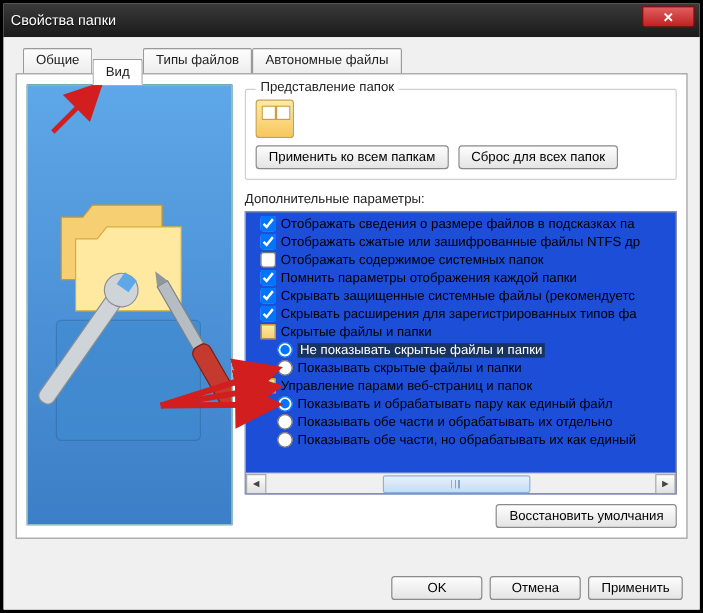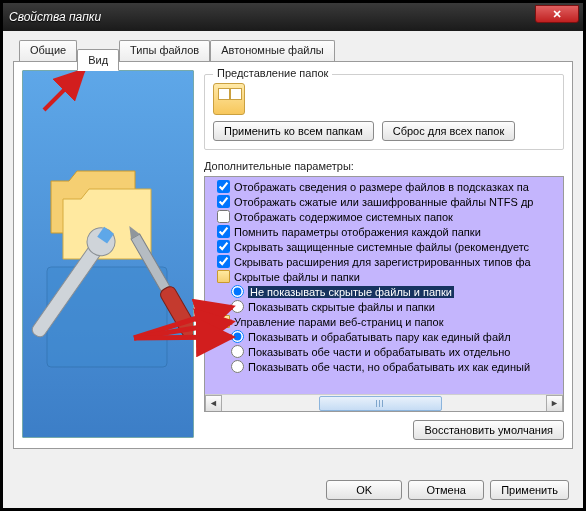--- a/index.html
+++ b/index.html
@@ -1,39 +1,39 @@
 <!DOCTYPE html>
 <html><head>
 <meta charset="utf-8">
 <style>
   * { box-sizing: border-box; margin: 0; padding: 0; }
   body { font-family: "Segoe UI", Tahoma, sans-serif; font-size: 11px; background: #fff; width: 586px; height: 511px; position: relative; overflow: hidden; }
   .outer { border: 3px solid #000; width: 586px; height: 511px; background: #fff; }
   .titlebar { height: 28px; background: linear-gradient(#3a3a3a,#1a1a1a); color: #fff; display: flex; align-items: center; padding: 0 6px; position: relative; }
-  .titlebar .title { font-size: 12px; text-shadow: 0 1px 1px #000; font-style: italic; }
+  .titlebar .title { font-size: 12px; text-shadow: 0 1px 1px #000; }
   .close-btn { position: absolute; right: 4px; top: 2px; width: 44px; height: 18px; background: linear-gradient(#e06060,#c02020); border: 1px solid #7a1010; border-radius: 0 0 3px 3px; color: #fff; display: flex; align-items: center; justify-content: center; font-size: 11px; font-weight: bold; }
   .client { background: #f0f0f0; height: 477px; padding: 8px 10px 8px 10px; position: relative; }
   .tabstrip { display: flex; margin-left: 6px; }
   .tab { background: linear-gradient(#fdfdfd,#ececec); border: 1px solid #9a9a9a; border-bottom: none; padding: 3px 10px 4px; margin-right: 0; font-size: 11px; color: #222; border-radius: 2px 2px 0 0; position: relative; top: 1px; text-align: center; }
   .tab.active { background: #fff; z-index: 2; padding-top: 4px; top: 10px; border-bottom: 1px solid #fff; }
   .panel { border: 1px solid #9a9a9a; background: #fff; height: 388px; padding: 8px; position: relative; display: flex; }
   .illus { width: 172px; height: 368px; background: linear-gradient(#5ea7e8,#3c7ec7); border: 1px solid #7aa; position: relative; overflow: hidden; border-radius: 1px; flex-shrink: 0; }
   .illus svg { position: absolute; }
   .rightcol { flex: 1; margin-left: 10px; display: flex; flex-direction: column; }
   .group { border: 1px solid #cfcfcf; border-radius: 2px; padding: 8px 8px 8px 8px; position: relative; margin-top: 4px; }
   .group .legend { position: absolute; top: -8px; left: 8px; background: #fff; padding: 0 4px; font-size: 11px; color: #222; }
   .icon-tiles { width: 32px; height: 32px; background: linear-gradient(#ffe9a8,#f7c75c); border: 1px solid #caa040; border-radius: 3px; display: inline-block; vertical-align: top; position: relative; }
   .icon-tiles::before, .icon-tiles::after { content:""; position:absolute; background:#fff; border:1px solid #caa040; }
   .icon-tiles::before { left:4px; top:4px; width:10px; height:10px; }
   .icon-tiles::after { left:16px; top:4px; width:10px; height:10px; }
   .group p { font-size: 11px; color: #222; margin-left: 40px; margin-top: -32px; min-height: 32px; line-height: 1.25; }
   .btnrow { margin-top: 6px; display: flex; gap: 8px; }
   .btn { background: linear-gradient(#fdfdfd,#e4e4e4); border: 1px solid #8a8a8a; border-radius: 3px; padding: 3px 10px; font-size: 11px; color: #000; cursor: default; text-align: center; }
   .paramlabel { margin-top: 10px; font-size: 11px; color: #222; }
-  .treebox { margin-top: 4px; border: 1px solid #9a9a9a; background: #c4b5fd; height: 278px; overflow: hidden; position: relative; }
+  .treebox { margin-top: 4px; border: 1px solid #9a9a9a; background: #1d4ed8; height: 278px; overflow: hidden; position: relative; }
   .tree { padding: 2px 2px 2px 4px; font-size: 11px; color: #000; overflow-x: hidden; overflow-y: hidden; height: 200px; }
   .tree .row { display: flex; align-items: center; height: 15px; white-space: nowrap; padding-left: 8px; }
   .tree .row.ind1 { padding-left: 22px; }
   .tree input[type=checkbox], .tree input[type=radio] { margin-right: 4px; width: 13px; height: 13px; }
   .tree .sel { background: #17335f; color: #fff; padding: 0 2px; }
   .hscroll { position: absolute; left: 0; right: 0; bottom: 0; height: 17px; background: #f0f0f0; border-top: 1px solid #cfcfcf; display: flex; align-items: center; }
   .hscroll .arrow { width: 17px; height: 17px; background: linear-gradient(#fdfdfd,#e0e0e0); border: 1px solid #aaa; display:flex; align-items:center; justify-content:center; font-size:9px; color:#444;}
   .hscroll .track { flex: 1; position: relative; height: 17px; }
   .hscroll .thumb { position: absolute; left: 30%; width: 38%; top: 1px; height: 15px; background: linear-gradient(#e8f1fb,#c6dcf4); border: 1px solid #8bb4dc; border-radius: 2px; display:flex; align-items:center; justify-content:center; }
   .hscroll .thumb .grip { width: 9px; height: 7px; background: repeating-linear-gradient(90deg,#7fa6cc 0 1px, transparent 1px 3px); }

